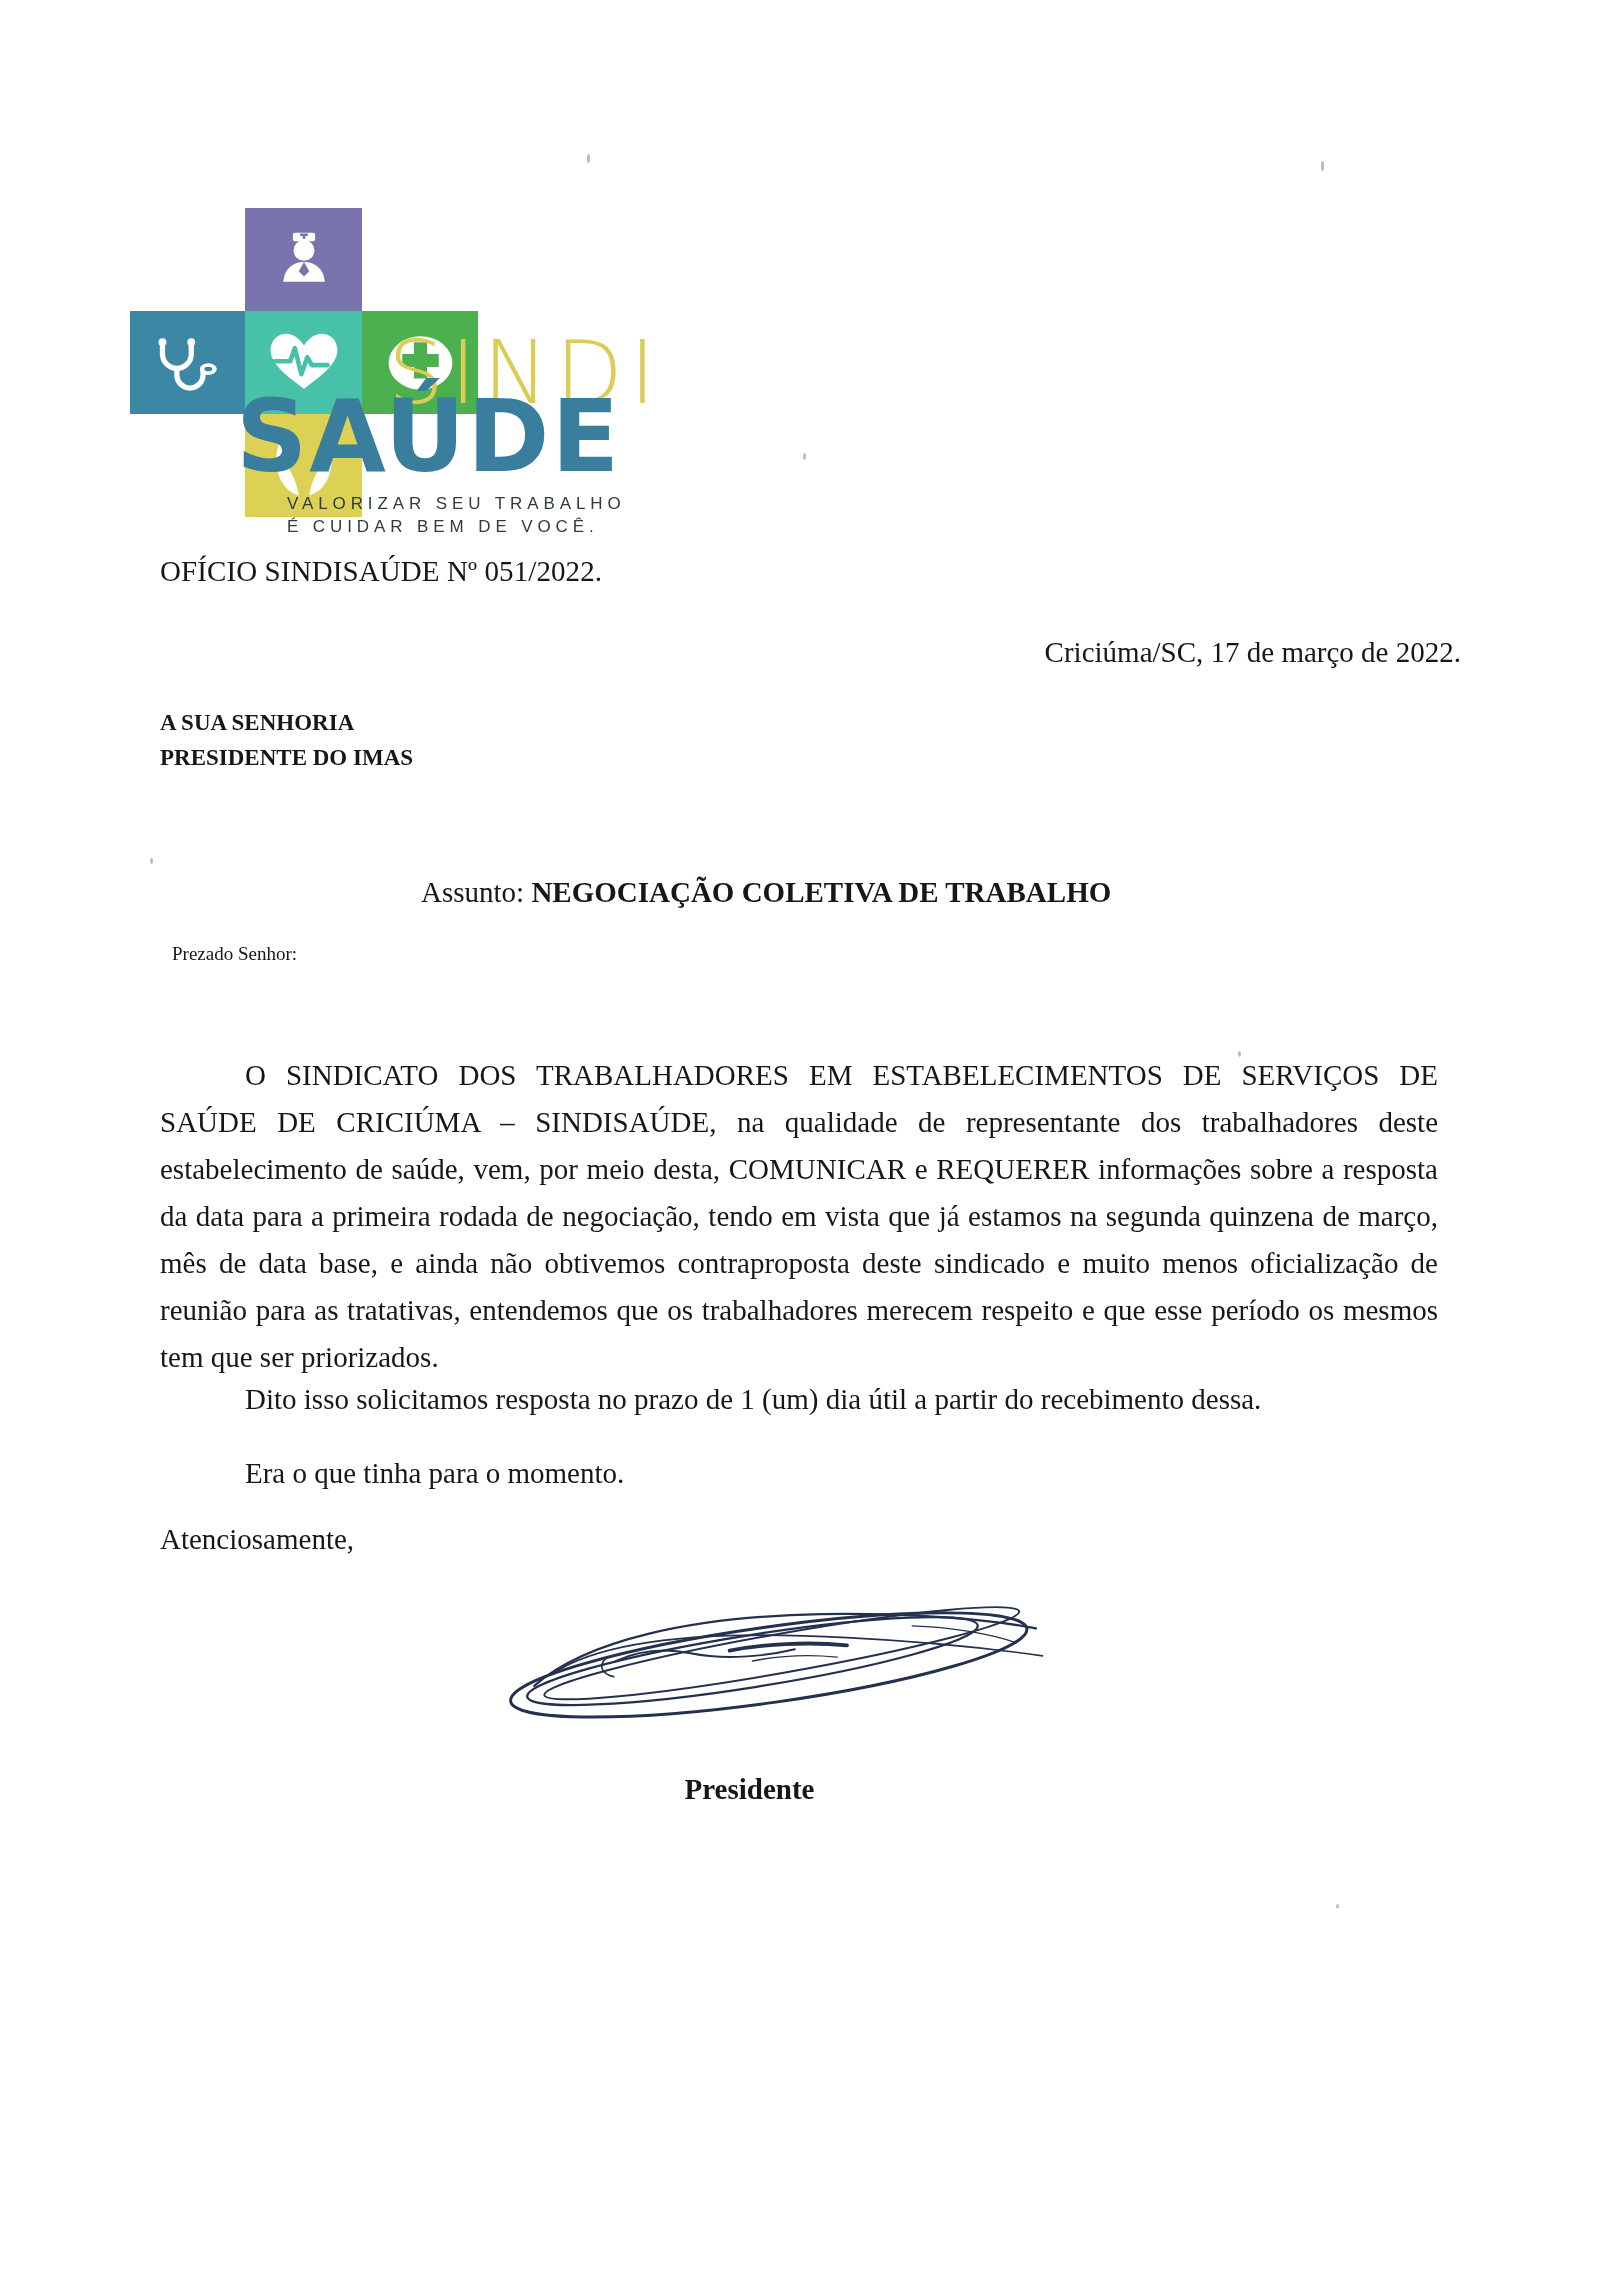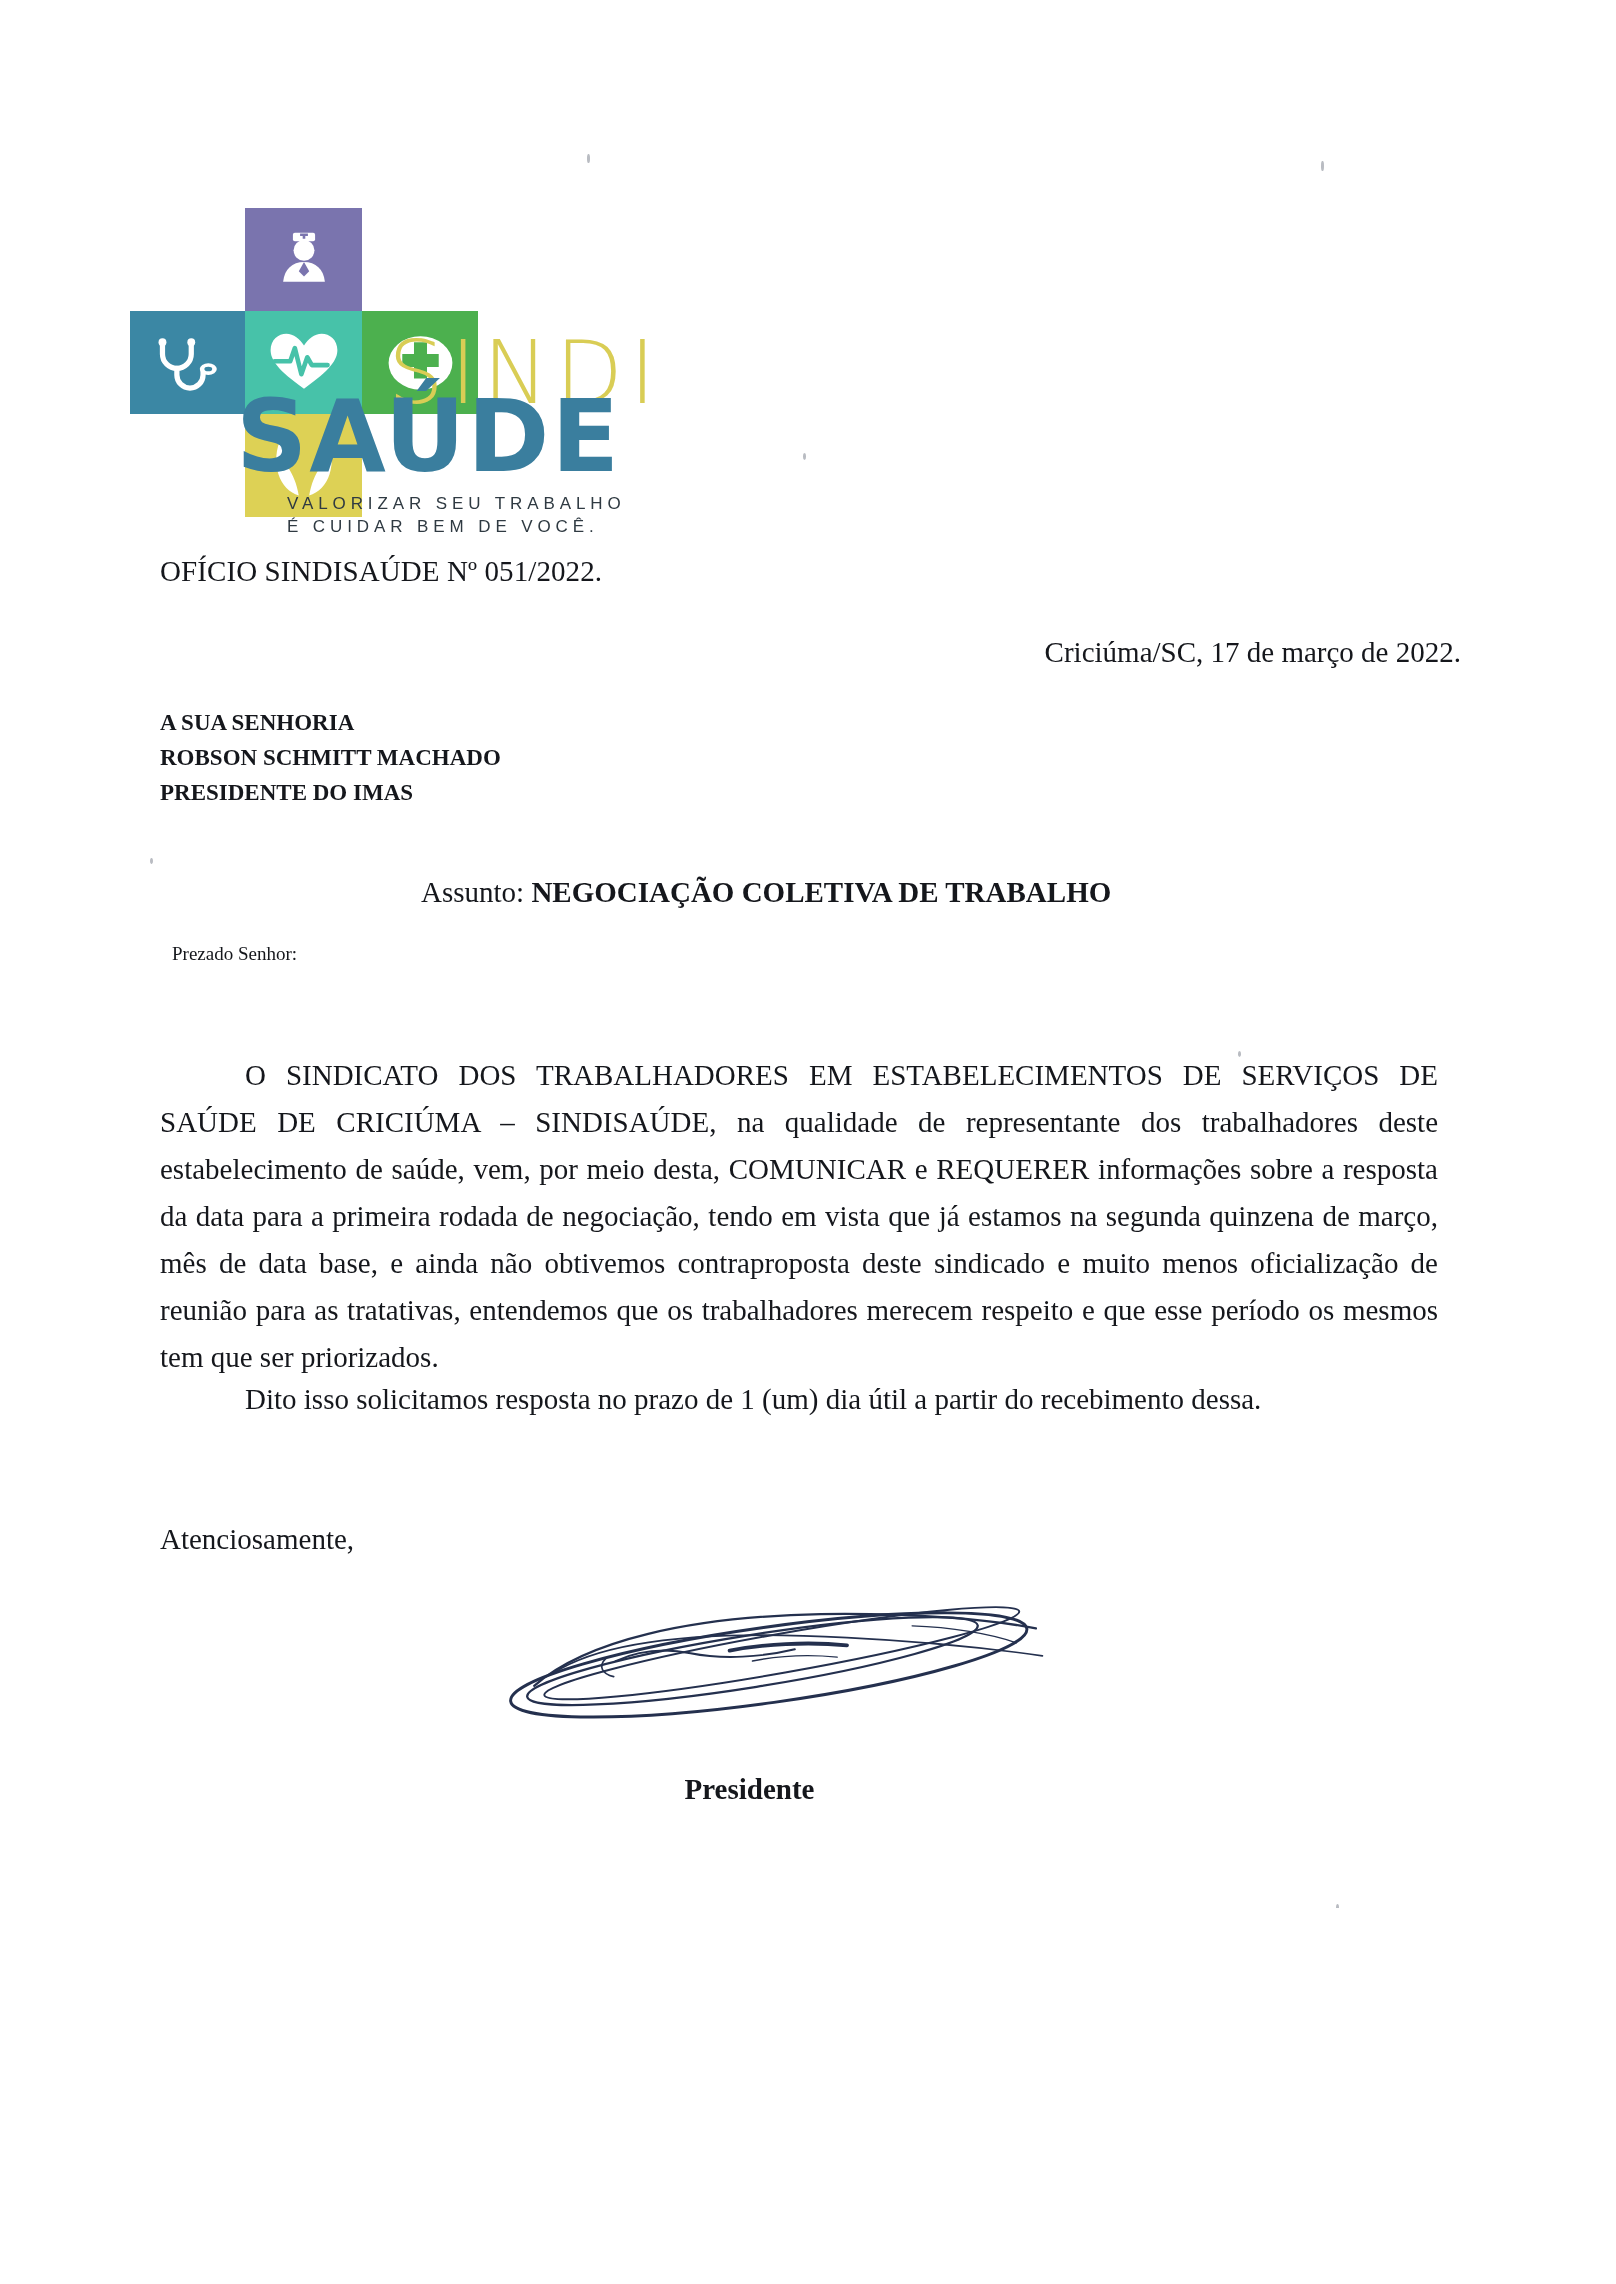--- a/index.html
+++ b/index.html
@@ -250,32 +250,32 @@
     <div class="logo-tagline">VALORIZAR SEU TRABALHO
 É CUIDAR BEM DE VOCÊ.</div>
   </div>
 
   <div class="oficio-no">OFÍCIO SINDISAÚDE Nº 051/2022.</div>
 
   <div class="date-line">Criciúma/SC, 17 de março de 2022.</div>
 
   <div class="addressee">
     <div>A SUA SENHORIA</div>
-    <div>ROBSON SCHMITT MACHADO</div>
     <div>PRESIDENTE DO IMAS</div>
   </div>
 
   <div class="subject">
     <span class="subject-label">Assunto: </span><span class="subject-value">NEGOCIAÇÃO COLETIVA DE TRABALHO</span>
   </div>
 
   <div class="salutation">Prezado Senhor:</div>
 
   <div class="body-para p1">O SINDICATO DOS TRABALHADORES EM ESTABELECIMENTOS DE SERVIÇOS DE SAÚDE DE CRICIÚMA – SINDISAÚDE, na qualidade de representante dos trabalhadores deste estabelecimento de saúde, vem, por meio desta, COMUNICAR e REQUERER informações sobre a resposta da data para a primeira rodada de negociação, tendo em vista que já estamos na segunda quinzena de março, mês de data base, e ainda não obtivemos contraproposta deste sindicado e muito menos oficialização de reunião para as tratativas, entendemos que os trabalhadores merecem respeito e que esse período os mesmos tem que ser priorizados.</div>
   <div class="body-para p2">Dito isso solicitamos resposta no prazo de 1 (um) dia útil a partir do recebimento dessa.</div>
+  <div class="body-para p3">Era o que tinha para o momento.</div>
 
   <div class="closing">Atenciosamente,</div>
 
   <div class="signature-wrap">
     <svg width="619" height="150" viewBox="0 0 950 230" aria-hidden="true">
       <g fill="none" stroke="#24304e" stroke-linecap="round">
         <ellipse cx="480" cy="118" rx="400" ry="58" transform="rotate(-8 480 118)" stroke-width="4.5"></ellipse>
         <ellipse cx="455" cy="112" rx="350" ry="40" transform="rotate(-9 455 112)" stroke-width="3.5"></ellipse>
         <ellipse cx="500" cy="100" rx="370" ry="30" transform="rotate(-10 500 100)" stroke-width="3"></ellipse>
         <path d="M120 150 C200 80 360 44 560 40 C700 38 820 48 890 62" stroke-width="3.5"></path>

